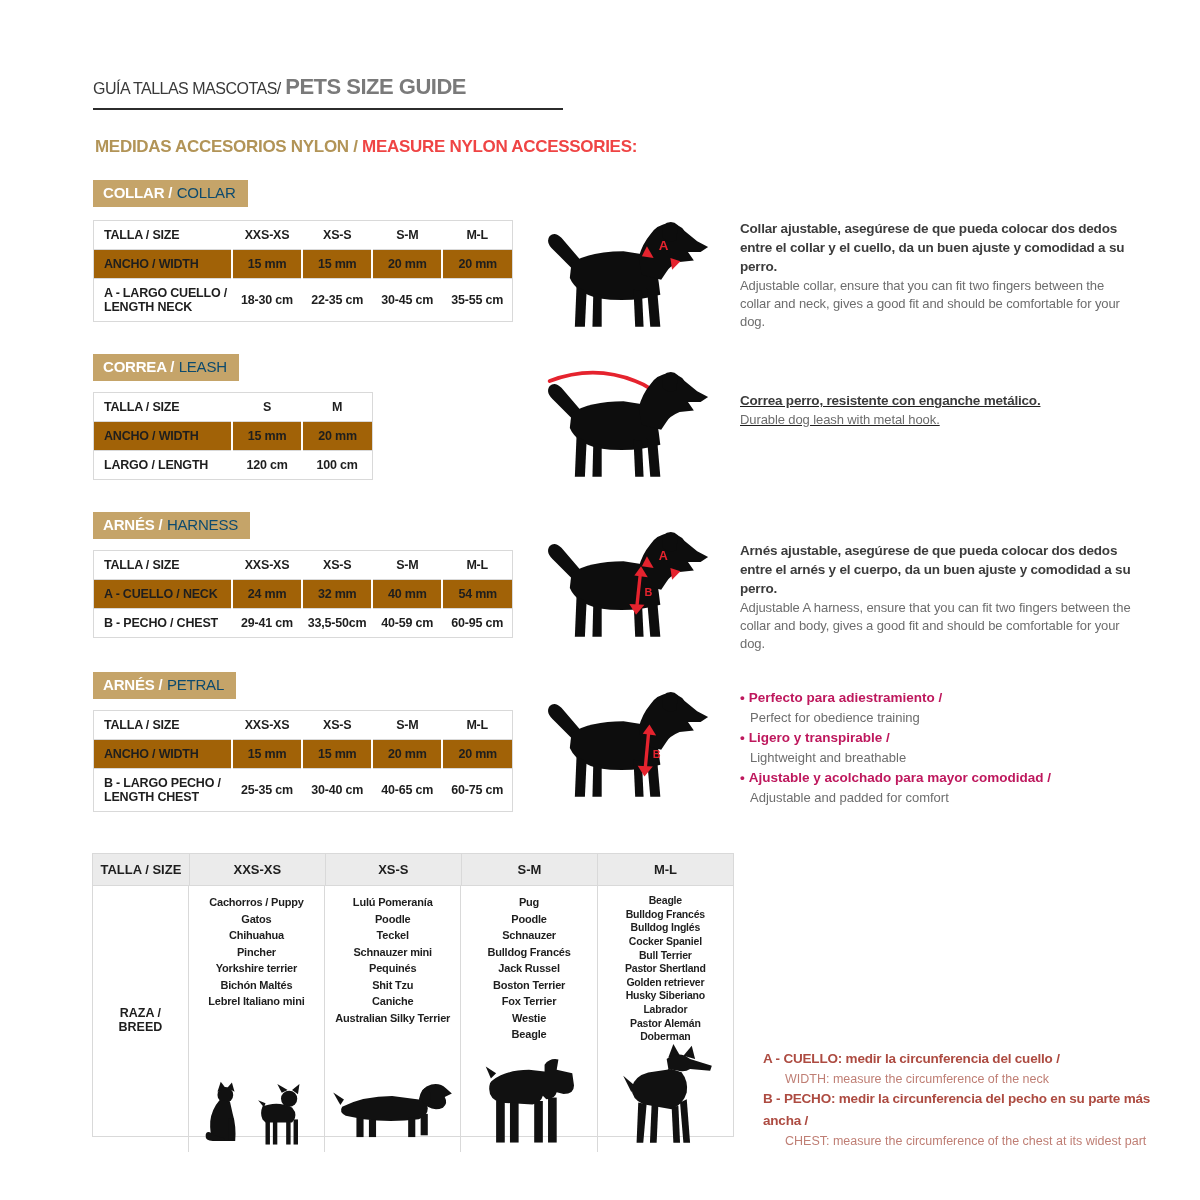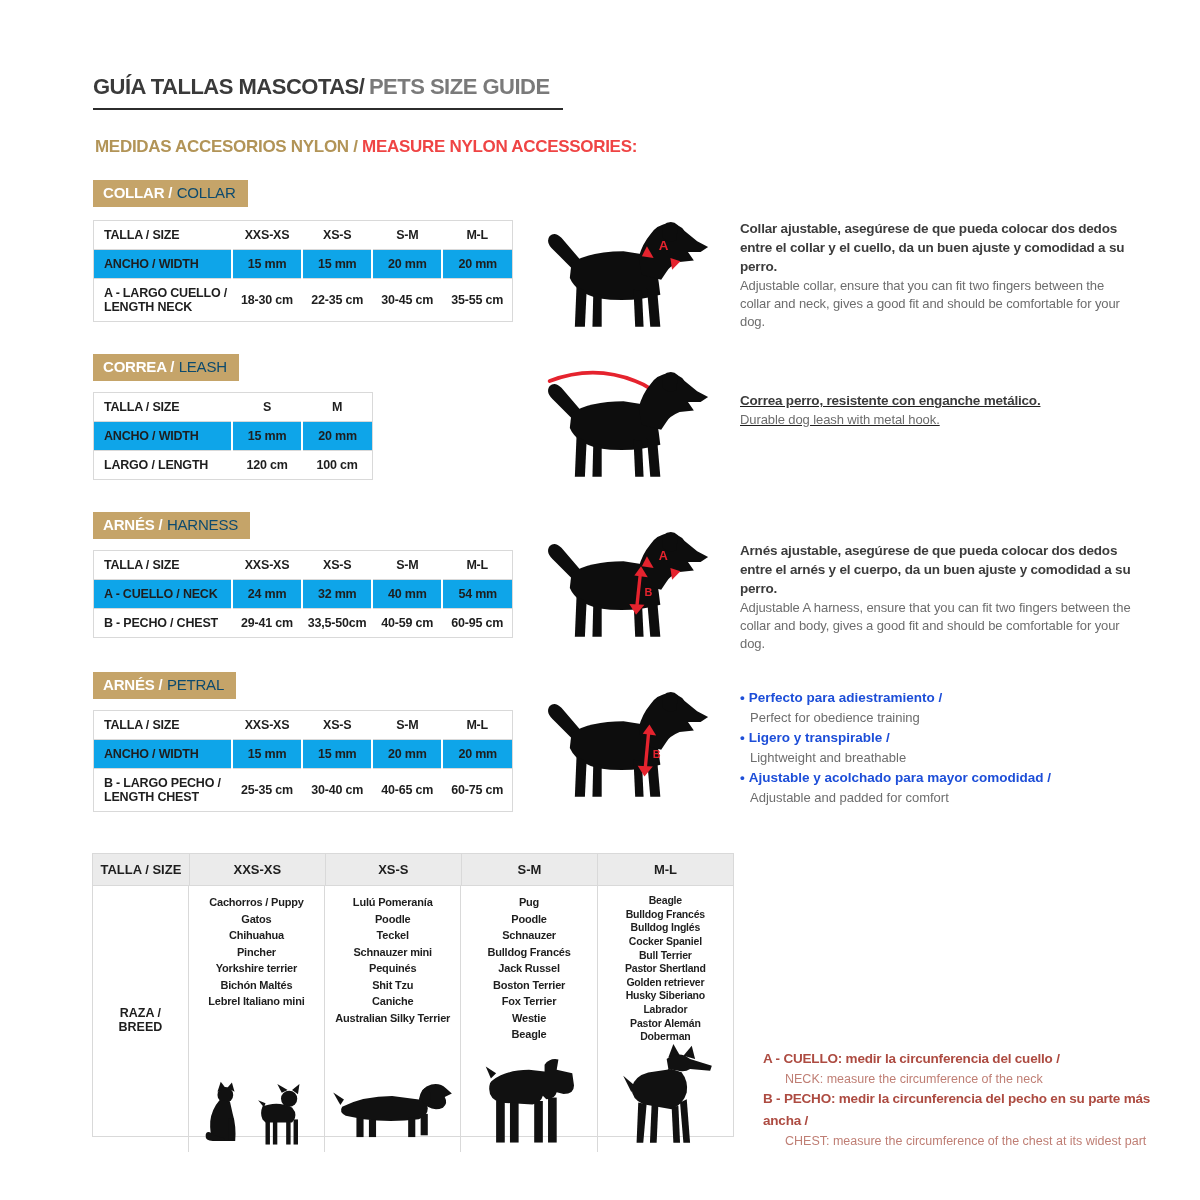--- a/index.html
+++ b/index.html
@@ -5,51 +5,51 @@
   html,body { margin:0; padding:0; background:#ffffff; }
   .page {
     position:relative; width:1200px; height:1200px; background:#ffffff;
     font-family:"Liberation Sans", sans-serif; color:#1e1e1e;
     overflow:hidden;
   }
   .abs { position:absolute; }
 
   
   .title { left:93px; top:74px; border-bottom:2px solid #2c2c2c; padding-bottom:8px; width:470px; }
-  .title .es { font-size:22px; font-weight:700; color:#3a3a3a; letter-spacing:-0.5px; }
+  .title .es { font-size:16px; font-weight:400; color:#3a3a3a; letter-spacing:-0.5px; }
   .title .en { font-size:22px; font-weight:700; color:#7a7a7a; letter-spacing:-0.5px; }
   .subtitle { left:95px; top:137px; }
   .subtitle .es { font-size:17px; font-weight:700; color:#b29457; letter-spacing:-0.3px; }
   .subtitle .en { font-size:17px; font-weight:700; color:#ef4444; letter-spacing:-0.3px; }
 
   
   .badge { background:#c5a469; padding:4px 12px 5px 10px; display:inline-block; }
   .badge .es { font-size:15px; font-weight:700; color:#ffffff; letter-spacing:-0.2px; }
   .badge .en { font-size:15px; font-weight:400; color:#0c4a6e; letter-spacing:-0.2px; }
 
   
   table.size-table { border-collapse:collapse; table-layout:fixed; border:1px solid #d9d9d9; }
   table.size-table td, table.size-table th {
     font-size:12.5px; font-weight:700; color:#1e1e1e; letter-spacing:-0.2px;
     text-align:center; padding:7px 4px; border-bottom:1px solid #d9d9d9;
   }
   table.size-table .lbl { text-align:left; padding-left:10px; width:124px; }
-  table.size-table tr.shaded td { background:#0ea5e9; border-right:2px solid #ffffff; }
+  table.size-table tr.shaded td { background:#a16207; border-right:2px solid #ffffff; }
   table.size-table tr.shaded td:last-child { border-right:none; }
   .w420 { width:420px; } .w280 { width:280px; }
 
   
   .fig { width:176px; height:118px; }
 
   
   .desc { width:398px; line-height:1.4; }
   .desc .es { font-size:13.5px; font-weight:700; color:#3c3c3c; letter-spacing:-0.2px; }
   .desc .en { font-size:13px; font-weight:400; color:#6d6d6d; letter-spacing:-0.1px; }
   .bullets { width:400px; }
-  .bullets .b-es { font-size:13.5px; font-weight:700; color:#1d4ed8; line-height:1.5; }
+  .bullets .b-es { font-size:13.5px; font-weight:700; color:#be185d; line-height:1.5; }
   .bullets .b-en { font-size:13px; font-weight:400; color:#6d6d6d; line-height:1.5; padding-left:10px; }
   .bullets .dot { margin-right:4px; }
 
   
   .breed-table { left:92px; top:853px; width:640px; height:282px; border:1px solid #d9d9d9; display:flex; flex-direction:column; }
   .bt-head { display:flex; background:#ebebeb; border-bottom:1px solid #d9d9d9; }
   .bt-head .c { padding:8px 4px; font-size:13px; font-weight:700; text-align:center; border-right:1px solid #d9d9d9; }
   .bt-head .c:last-child, .bt-body .c:last-child { border-right:none; }
   .bt-body { display:flex; flex:1; }
   .bt-body .c { border-right:1px solid #d9d9d9; display:flex; flex-direction:column; align-items:center; padding:8px 2px 6px 2px; }
@@ -416,18 +416,18 @@
                 <path d="M88,70 L96,66 L100,118 L92,118 Z"></path>
             </g>
           </svg>
         </div>
       </div>
     </div>
   </div>
 
   <div class="abs notes">
     <div class="note-es">A - CUELLO: medir la circunferencia del cuello /</div>
-    <div class="note-en">NECK: measure the circumference of the neck</div>
+    <div class="note-en">WIDTH: measure the circumference of the neck</div>
     <div class="note-es">B - PECHO: medir la circunferencia del pecho en su parte más ancha /</div>
     <div class="note-en">CHEST: measure the circumference of the chest at its widest part</div>
   </div>
 
 </div>
 
 </body></html>

